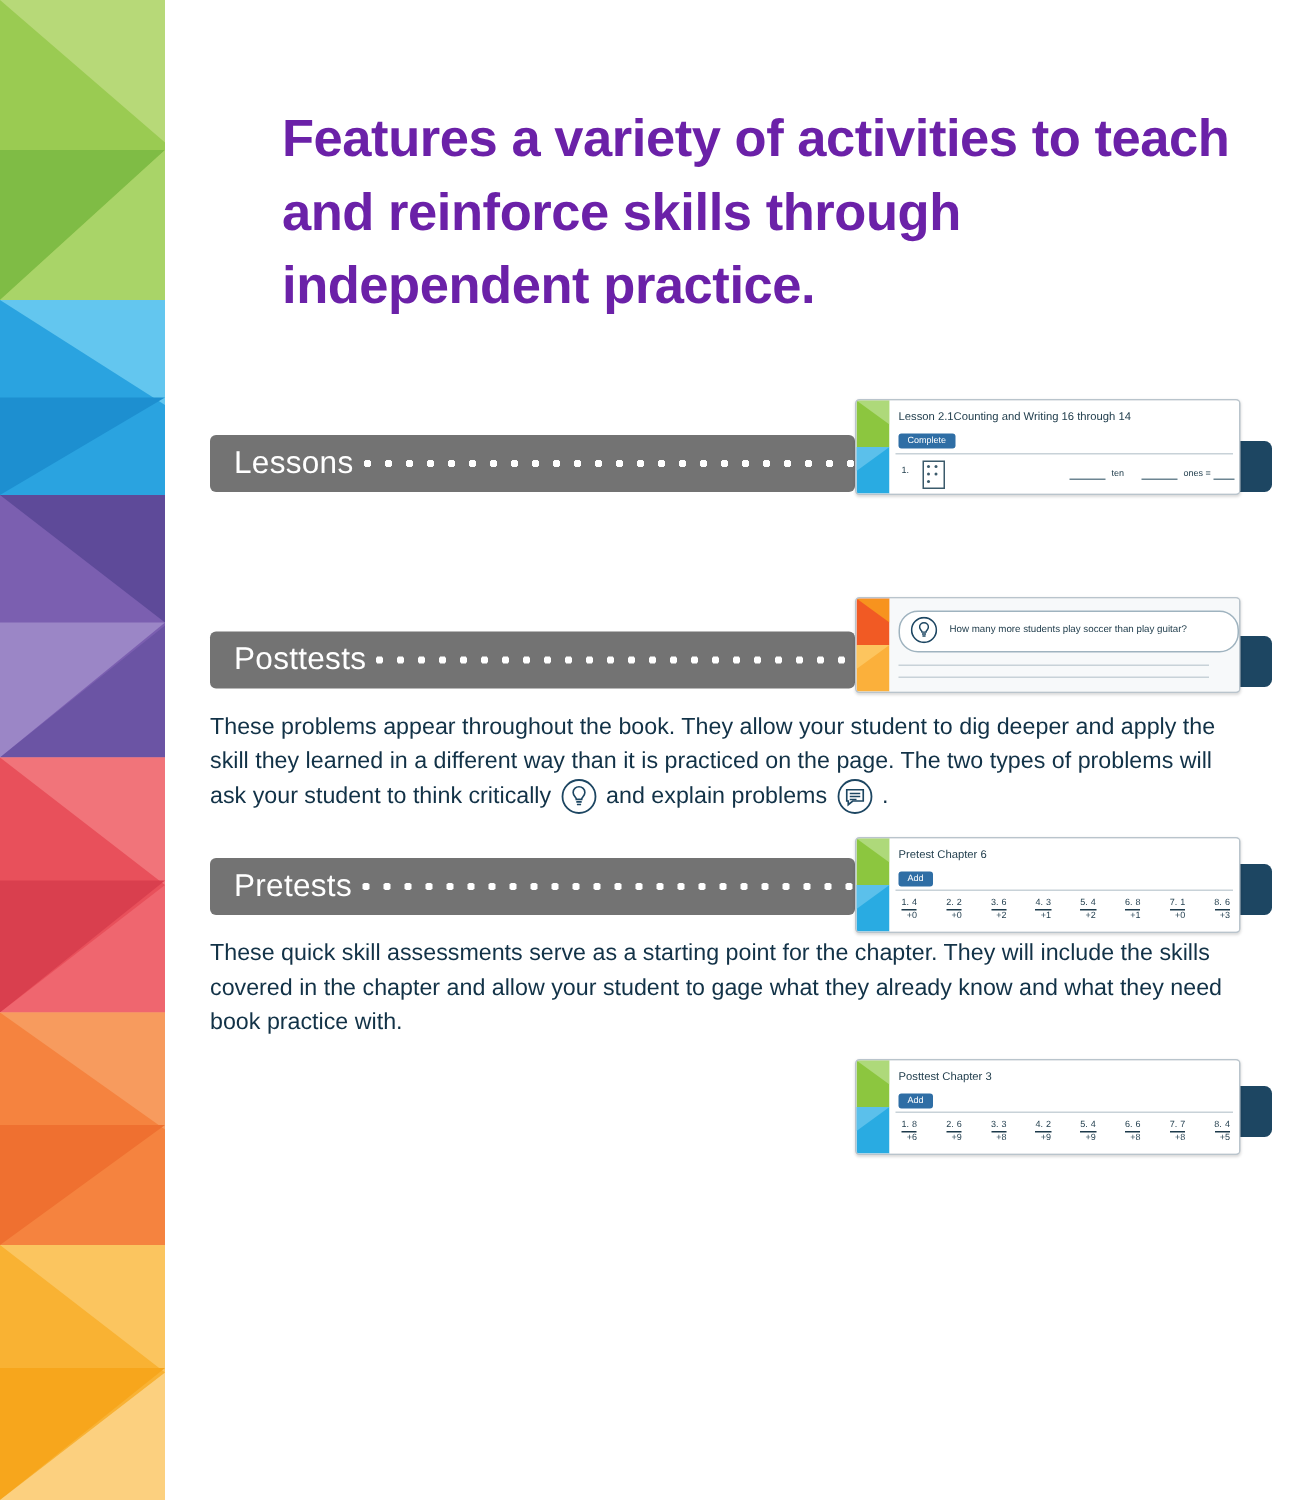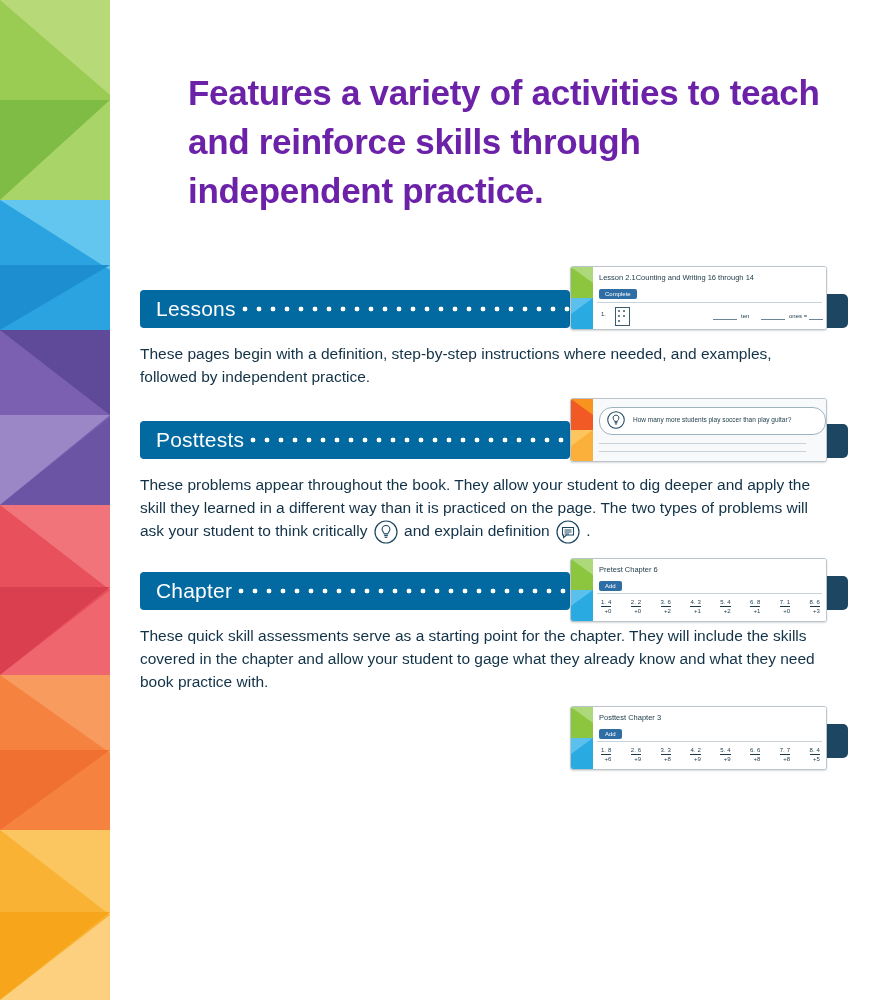--- a/index.html
+++ b/index.html
@@ -50,21 +50,21 @@
 
   
   .section {
     position: absolute;
     left: 140px;
     width: 700px;
   }
   .label-bar {
     position: relative;
     height: 38px;
-    background: #0369a1;
+    background: #737373;
     border-radius: 4px;
     display: flex;
     align-items: center;
     width: 430px;
     overflow: hidden;
   }
   .label-text {
     color: #ffffff;
     font-size: 21px;
     padding-left: 16px;
@@ -222,21 +222,20 @@
   </div>
 </div>
 
 <div class="headline">Features a variety of activities to teach and reinforce skills through independent practice.</div>
 
 <div class="section" style="top:290px;">
   <div class="label-bar">
     <span class="label-text">Lessons</span>
     <span class="dots"></span>
   </div>
-  <div class="body-text">These pages begin with a definition, step-by-step instructions where needed, and examples, followed by independent practice.</div>
 </div>
 
 <div class="thumb-tab" style="left:818px; top:294px; width:30px; height:34px;"></div>
 <div class="thumb" style="left:570px; top:266px; width:255px; height:62px;">
   <div class="thumb-strip">
     <div style="position:absolute;top:0;left:0;width:22px;height:31px;background:#8cc63f;"></div>
     <div style="position:absolute;top:31px;left:0;width:22px;height:31px;background:#29abe2;"></div>
     <div style="position:absolute;top:0;left:0;width:0;height:0;border-style:solid;border-width:0 22px 16px 0;border-color:transparent #aed97a transparent transparent;"></div>
     <div style="position:absolute;top:31px;left:0;width:0;height:0;border-style:solid;border-width:16px 22px 0 0;border-color:#5bc0eb transparent transparent transparent;"></div>
   </div>
@@ -268,21 +267,21 @@
   <div class="body-text">
     <span>These problems appear throughout the book. They allow your student to dig deeper and apply the skill they learned in a different way than it is practiced on the page. The two types of problems will ask your student to think critically</span>
     <span class="inline-icon">
       <svg width="24" height="24" viewBox="0 0 24 24">
         <circle cx="12" cy="12" r="11" fill="none" stroke="#1d4662" stroke-width="1.2"></circle>
         <path d="M12 5.5c-2.2 0-3.9 1.7-3.9 3.8 0 1.5 .9 2.4 1.5 3.2 .4 .5 .6 .9 .6 1.4h3.6c0-.5 .2-.9 .6-1.4 .6-.8 1.5-1.7 1.5-3.2 0-2.1-1.7-3.8-3.9-3.8z" fill="none" stroke="#1d4662" stroke-width="1.1"></path>
         <line x1="10.2" y1="15.6" x2="13.8" y2="15.6" stroke="#1d4662" stroke-width="1.1"></line>
         <line x1="10.6" y1="17.3" x2="13.4" y2="17.3" stroke="#1d4662" stroke-width="1.1"></line>
       </svg>
     </span>
-    <span>and explain definition</span>
+    <span>and explain problems</span>
     <span class="inline-icon">
       <svg width="24" height="24" viewBox="0 0 24 24">
         <circle cx="12" cy="12" r="11" fill="none" stroke="#1d4662" stroke-width="1.2"></circle>
         <path d="M6.5 7.5h11v7.5h-7l-3 2.5v-2.5h-1z" fill="none" stroke="#1d4662" stroke-width="1.1"></path>
         <line x1="8.5" y1="10" x2="15.5" y2="10" stroke="#1d4662" stroke-width="1"></line>
         <line x1="8.5" y1="12" x2="15.5" y2="12" stroke="#1d4662" stroke-width="1"></line>
         <line x1="8.5" y1="14" x2="13" y2="14" stroke="#1d4662" stroke-width="1"></line>
       </svg>
     </span>
     <span>.</span>
@@ -306,21 +305,21 @@
       <line x1="10.6" y1="17.3" x2="13.4" y2="17.3" stroke="#1d4662" stroke-width="1.3"></line>
     </svg>
     <div style="position:absolute;left:40px;top:17px;font-size:6.5px;color:#24404f;white-space:nowrap;">How many more students play soccer than play guitar?</div>
     <div class="thumb-rule" style="left:6px; right:20px; top:44px;"></div>
     <div class="thumb-rule" style="left:6px; right:20px; top:52px;"></div>
   </div>
 </div>
 
 <div class="section" style="top:572px;">
   <div class="label-bar">
-    <span class="label-text">Chapter</span>
+    <span class="label-text">Pretests</span>
     <span class="dots"></span>
   </div>
   <div class="body-text">These quick skill assessments serve as a starting point for the chapter. They will include the skills covered in the chapter and allow your student to gage what they already know and what they need book practice with.</div>
 </div>
 
 <div class="thumb-tab" style="left:818px; top:576px; width:30px; height:34px;"></div>
 <div class="thumb" style="left:570px; top:558px; width:255px; height:62px;">
   <div class="thumb-strip">
     <div style="position:absolute;top:0;left:0;width:22px;height:31px;background:#8cc63f;"></div>
     <div style="position:absolute;top:31px;left:0;width:22px;height:31px;background:#29abe2;"></div>

